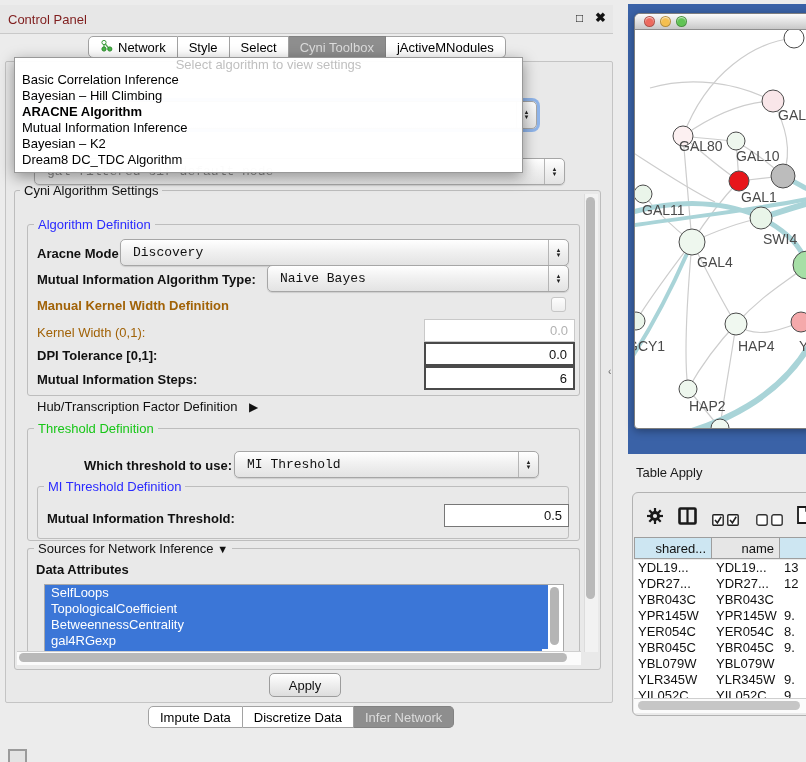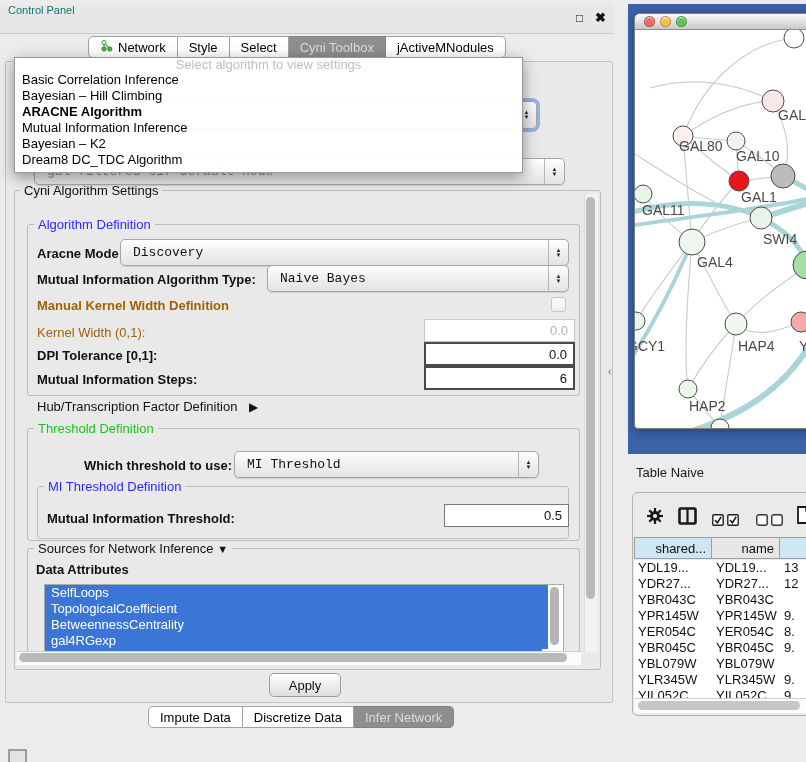--- a/index.html
+++ b/index.html
@@ -4,21 +4,21 @@
 <style>
   html,body{margin:0;padding:0;}
   body{
     position:relative;width:806px;height:762px;overflow:hidden;
     background:#ececec;font-family:"Liberation Sans",sans-serif;
     -webkit-font-smoothing:antialiased;color:#111;
   }
   .abs{position:absolute;}
   
   #cp-header{left:0;top:5px;width:613px;height:28px;background:#e7e7e7;border-bottom:1px solid #c9c9c9;}
-  #cp-title{left:8px;top:4px;font-size:11px;color:#0f766e;}
+  #cp-title{left:8px;top:12px;font-size:13px;color:#7f1d1d;}
   #float-btn{left:576px;top:11px;font-size:12px;font-weight:bold;color:#111;cursor:default;}
   #close-btn{left:595px;top:10px;font-size:13px;font-weight:bold;color:#111;cursor:default;}
   #panel-body{left:5px;top:61px;width:606px;height:640px;background:#e9e9e9;border:1px solid #c4c4c4;border-radius:2px;}
   
   .segbar{display:flex;height:22px;font-size:13px;z-index:30;}
   .seg{background:#fff;border:1px solid #a2a2a2;border-left:none;padding:0 11px;display:flex;align-items:center;gap:5px;color:#000;white-space:nowrap;}
   .seg:first-child{border-left:1px solid #a2a2a2;border-radius:5px 0 0 5px;}
   .seg:last-child{border-radius:0 5px 5px 0;}
   .seg.sel{background:#8e8e8e;color:#dcdcdc;border-color:#828282;}
   #top-tabs{left:88px;top:36px;}
@@ -284,21 +284,21 @@
         <text x="128" y="214" font-size="14" fill="#4a4a4a" font-family="&quot;Liberation Sans&quot;,sans-serif">SWI4</text>
         <text x="62" y="237" font-size="14" fill="#4a4a4a" font-family="&quot;Liberation Sans&quot;,sans-serif">GAL4</text>
         <text x="-8" y="321" font-size="14" fill="#4a4a4a" font-family="&quot;Liberation Sans&quot;,sans-serif">GCY1</text>
         <text x="103" y="321" font-size="14" fill="#4a4a4a" font-family="&quot;Liberation Sans&quot;,sans-serif">HAP4</text>
         <text x="164" y="321" font-size="14" fill="#4a4a4a" font-family="&quot;Liberation Sans&quot;,sans-serif">Y</text>
         <text x="54" y="381" font-size="14" fill="#4a4a4a" font-family="&quot;Liberation Sans&quot;,sans-serif">HAP2</text>
       </svg>
   </div>
 </div>
 
-<div class="abs" id="tp-title">Table Naive</div>
+<div class="abs" id="tp-title">Table Apply</div>
 <div class="abs" id="table-box"></div>
 
 <span class="ticon" style="left:646px;top:507px;">
   <svg width="18" height="18" viewBox="0 0 18 18">
       <g stroke="#1a1a1a" stroke-width="2.2">
         <line x1="9" y1="1" x2="9" y2="17"></line>
         <line x1="1" y1="9" x2="17" y2="9"></line>
         <line x1="3.3" y1="3.3" x2="14.7" y2="14.7"></line>
         <line x1="14.7" y1="3.3" x2="3.3" y2="14.7"></line>
       </g>

